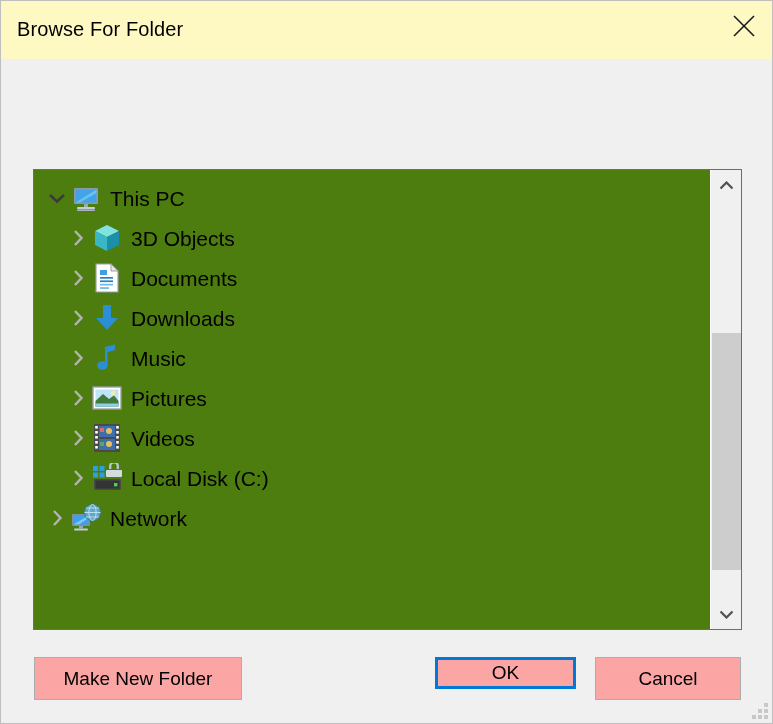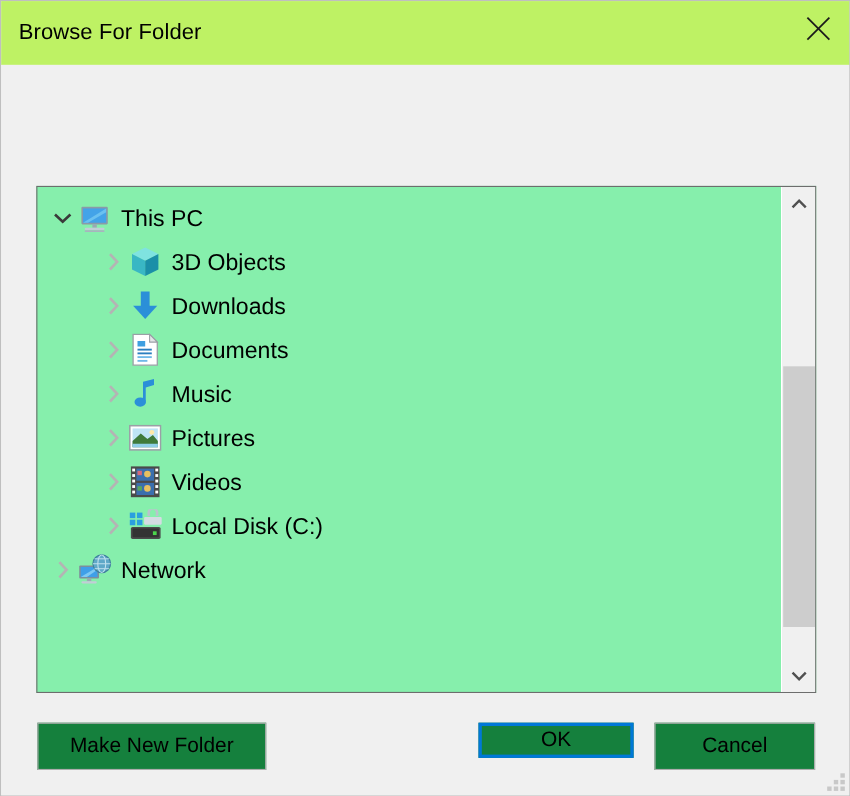--- a/index.html
+++ b/index.html
@@ -19,21 +19,21 @@
     background: #f0f0f0;
     border: 1px solid #bfbfbf;
     overflow: hidden;
   }
 
   
   #titlebar {
     position: absolute;
     left: 0; top: 0;
     width: 773px; height: 58px;
-    background: #bef264;
+    background: #fef9c3;
   }
   #title-text {
     position: absolute;
     left: 16px; top: 17px;
     font-size: 20px;
     color: #000000;
     letter-spacing: 0.1px;
     white-space: nowrap;
   }
   #close-button {
@@ -53,21 +53,21 @@
     left: 0; top: 58px;
     width: 773px; height: 666px;
     background: #f0f0f0;
   }
 
   
   #treeview {
     position: absolute;
     left: 32px; top: 168px;
     width: 709px; height: 461px;
-    background: #86efac;
+    background: #4d7c0f;
     border: 1px solid #6d6d6d;
     overflow: hidden;
   }
   #tree-list {
     position: absolute;
     left: 0; top: 0;
     width: 676px; height: 459px;
     padding-top: 8px;
   }
 
@@ -97,21 +97,21 @@
     margin-right: 8px;
   }
   .tree-row .node-icon svg { display: block; }
   .tree-row .node-label {
     font-size: 21px;
     color: #000000;
     line-height: 1;
   }
 
   .depth-0 { padding-left: 10px; }
-  .depth-1 { padding-left: 56px; }
+  .depth-1 { padding-left: 31px; }
 
   
   #scrollbar {
     position: absolute;
     right: 0; top: 0;
     width: 31px; height: 459px;
     background: #f0f0f0;
     border-left: 1px solid #ffffff;
   }
   .sb-arrow {
@@ -139,21 +139,21 @@
   #sb-track {
     position: absolute;
     left: 0; top: 31px;
     width: 31px; height: 397px;
     background: #f0f0f0;
   }
 
   
   .btn {
     position: absolute;
-    background: #15803d;
+    background: #fca5a5;
     border: 1px solid #adadad;
     font-family: "Liberation Sans", sans-serif;
     font-size: 19px;
     color: #000000;
     display: flex;
     align-items: center;
     justify-content: center;
     cursor: default;
     padding: 13px;
   }
@@ -238,45 +238,45 @@
           </span>
           <span class="node-label">3D Objects</span>
         </div>
         <div class="tree-row depth-1">
           <span class="chevron">
             <svg width="12" height="18" viewBox="0 0 12 18">
               <polyline points="3,2 9.5,9 3,16" fill="none" stroke="#b4b4b4" stroke-width="2.4"></polyline>
             </svg>
           </span>
           <span class="node-icon">
-            <svg width="28" height="30" viewBox="0 0 28 30">
-              <rect x="10" y="2" width="8" height="14" fill="#2b8fd8"></rect>
-              <polygon points="3,15 25,15 14,27" fill="#2b8fd8"></polygon>
-            </svg>
-          </span>
-          <span class="node-label">Downloads</span>
-        </div>
-        <div class="tree-row depth-1">
-          <span class="chevron">
-            <svg width="12" height="18" viewBox="0 0 12 18">
-              <polyline points="3,2 9.5,9 3,16" fill="none" stroke="#b4b4b4" stroke-width="2.4"></polyline>
-            </svg>
-          </span>
-          <span class="node-icon">
             <svg width="26" height="30" viewBox="0 0 26 30">
               <polygon points="2,1 17,1 24,8 24,29 2,29" fill="#ffffff" stroke="#9aa0a6" stroke-width="1.2"></polygon>
               <polygon points="17,1 24,8 17,8" fill="#e3e6e8" stroke="#9aa0a6" stroke-width="1"></polygon>
               <rect x="6" y="7" width="7" height="5" fill="#3f9fe0"></rect>
               <rect x="6" y="14" width="13" height="1.7" fill="#2b7fc0"></rect>
               <rect x="6" y="17.4" width="13" height="1.7" fill="#2b7fc0"></rect>
               <rect x="6" y="20.8" width="13" height="1.7" fill="#6fb8e8"></rect>
               <rect x="6" y="24.2" width="9" height="1.7" fill="#6fb8e8"></rect>
             </svg>
           </span>
           <span class="node-label">Documents</span>
+        </div>
+        <div class="tree-row depth-1">
+          <span class="chevron">
+            <svg width="12" height="18" viewBox="0 0 12 18">
+              <polyline points="3,2 9.5,9 3,16" fill="none" stroke="#b4b4b4" stroke-width="2.4"></polyline>
+            </svg>
+          </span>
+          <span class="node-icon">
+            <svg width="28" height="30" viewBox="0 0 28 30">
+              <rect x="10" y="2" width="8" height="14" fill="#2b8fd8"></rect>
+              <polygon points="3,15 25,15 14,27" fill="#2b8fd8"></polygon>
+            </svg>
+          </span>
+          <span class="node-label">Downloads</span>
         </div>
         <div class="tree-row depth-1">
           <span class="chevron">
             <svg width="12" height="18" viewBox="0 0 12 18">
               <polyline points="3,2 9.5,9 3,16" fill="none" stroke="#b4b4b4" stroke-width="2.4"></polyline>
             </svg>
           </span>
           <span class="node-icon">
             <svg width="26" height="30" viewBox="0 0 26 30">
               <path d="M11 4 L21 1.5 L21 7 L13.5 9.2 L13.5 22 L11 22 Z" fill="#2b8fd8"></path>

